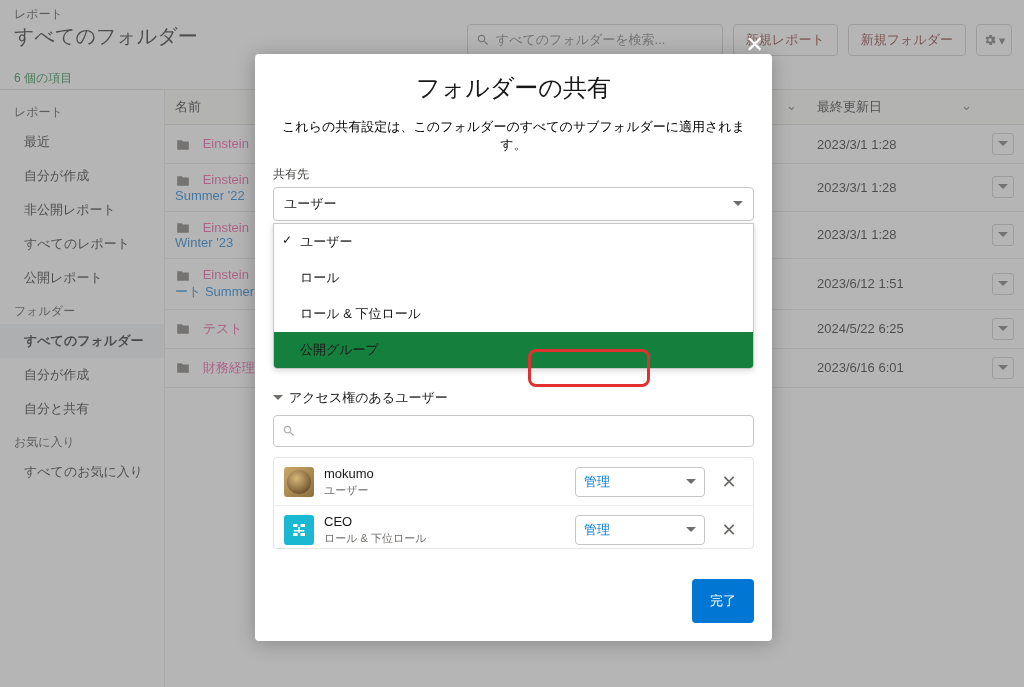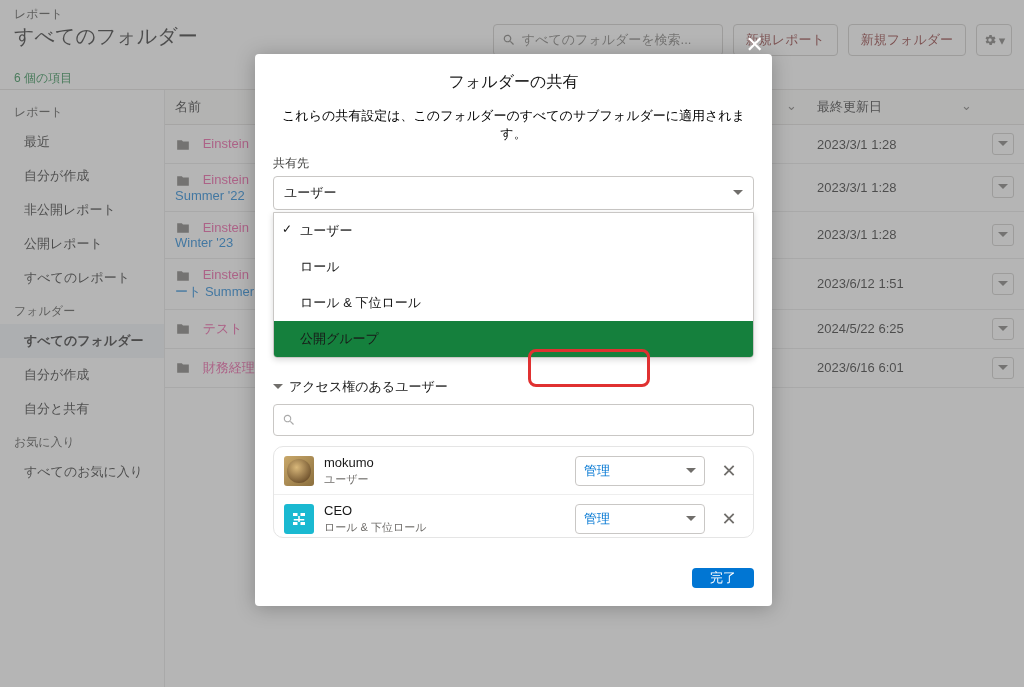--- a/index.html
+++ b/index.html
@@ -5,21 +5,21 @@
 * { margin: 0; padding: 0; box-sizing: border-box; font-family: -apple-system, "Segoe UI", "Hiragino Sans", "Hiragino Kaku Gothic ProN", Meiryo, sans-serif; }
 body { width: 1024px; height: 687px; overflow: hidden; background: #fff; color: #181818; font-size: 13px; position: relative; }
 
 
 .page { position: absolute; inset: 0; }
 .page-header { display: flex; align-items: flex-start; justify-content: space-between; padding: 6px 12px 2px 14px; border-bottom: 1px solid #dddbda; }
 .page-header .left small { color: #3e3e3c; font-size: 12px; }
 .page-header .left h1 { font-size: 20px; font-weight: 400; margin: 0 0 2px; }
 .page-header .left .count { font-size: 12px; color: #15803d; margin-top: 20px; }
 .page-header .right { display: flex; gap: 10px; align-items: center; padding-top: 18px; }
-.search { display: flex; align-items: center; border: 1px solid #c9c7c5; border-radius: 4px; height: 32px; width: 230px; background: #fff; padding: 0 8px; color: #706e6b; }
+.search { display: flex; align-items: center; border: 1px solid #c9c7c5; border-radius: 4px; height: 32px; width: 256px; background: #fff; padding: 0 8px; color: #706e6b; }
 .search svg { width: 14px; height: 14px; margin-right: 6px; fill: #706e6b; }
 .link-btn { background: #fff; border: 1px solid #c9c7c5; border-radius: 4px; height: 32px; padding: 0 12px; color: #7f1d1d; cursor: pointer; font-size: 13px; }
 .gear-btn { width: 36px; height: 32px; border: 1px solid #c9c7c5; border-radius: 4px; background: #fff; display: flex; align-items: center; justify-content: center; color: #706e6b; }
 .gear-btn svg { width: 14px; height: 14px; fill: #706e6b; }
 
 .body { display: flex; height: calc(100% - 78px); }
 .sidebar { width: 165px; border-right: 1px solid #e5e5e5; padding-top: 6px; }
 .sidebar .section-label { padding: 8px 14px 4px; font-size: 12px; color: #3e3e3c; }
 .sidebar .item { padding: 8px 14px 8px 24px; font-size: 13px; color: #181818; cursor: pointer; }
 .sidebar .item.selected { background: #eef1f6; font-weight: 700; padding-left: 24px; }
@@ -34,52 +34,52 @@
 .folder-icon svg { width: 16px; height: 14px; fill: #706e6b; }
 td.date { white-space: nowrap; }
 td.actions { width: 40px; text-align: center; }
 .row-menu { width: 22px; height: 22px; border: 1px solid #c9c7c5; border-radius: 3px; display: inline-flex; align-items: center; justify-content: center; color: #706e6b; }
 .row-menu svg { width: 10px; height: 10px; fill: #706e6b; }
 
 
 .overlay { position: absolute; inset: 0; background: rgba(120,120,120,0.55); }
 .modal { position: absolute; left: 255px; top: 54px; width: 517px; background: #fff; border-radius: 4px; box-shadow: 0 2px 20px rgba(0,0,0,0.25); padding-bottom: 0; }
 .modal-close { position: absolute; right: 8px; top: -22px; color: #fff; cursor: pointer; font-size: 22px; }
-.modal h2 { text-align: center; font-size: 16px; font-weight: 400; padding: 18px 0 14px; }
+.modal h2 { text-align: center; font-size: 24px; font-weight: 400; padding: 18px 0 14px; }
 .modal .desc { text-align: center; font-size: 13px; color: #000000; padding: 0 18px 12px; }
 .modal .label { font-size: 12px; padding: 0 18px 4px; color: #3e3e3c; }
 .combo { margin: 0 18px; border: 1px solid #c9c7c5; border-radius: 4px; height: 34px; display: flex; align-items: center; justify-content: space-between; padding: 0 10px; cursor: pointer; }
 .combo svg { width: 10px; height: 10px; fill: #706e6b; }
 .dropdown { margin: 2px 18px 0; border: 1px solid #c9c7c5; border-radius: 0 0 4px 4px; box-shadow: 0 2px 6px rgba(0,0,0,0.15); overflow: hidden; }
 .dropdown .opt { padding: 9px 26px; font-size: 13px; cursor: pointer; position: relative; }
 .dropdown .opt.hover { background: #15803d; }
 .dropdown .opt.checked::before { content: "✓"; position: absolute; left: 8px; font-size: 12px; }
 .highlight-box { position: absolute; border: 3px solid #e03131; border-radius: 8px; pointer-events: none; }
 
 .section-head { margin: 20px 18px 8px; font-size: 13px; display: flex; align-items: center; gap: 6px; }
 .section-head svg { width: 10px; height: 10px; fill: #706e6b; }
 .user-search { margin: 0 18px 10px; border: 1px solid #c9c7c5; border-radius: 4px; height: 32px; display: flex; align-items: center; padding: 0 8px; color: #aaa; }
 .user-search svg { width: 14px; height: 14px; fill: #aaa; }
-.user-list { margin: 0 18px; border: 1px solid #e5e5e5; border-radius: 10px; max-height: 92px; overflow: hidden; }
+.user-list { margin: 0 18px; border: 1px solid #e5e5e5; border-radius: 4px; max-height: 92px; overflow: hidden; }
 .user-row { display: flex; align-items: center; padding: 8px 10px; gap: 10px; border-bottom: 1px solid #eee; }
 .user-row:last-child { border-bottom: none; }
 .avatar { width: 30px; height: 30px; border-radius: 3px; display: flex; align-items: center; justify-content: center; }
 .avatar.photo { background: linear-gradient(135deg,#c9a86a 0%,#8b6f3e 100%); }
 .avatar.photo-inner { width: 24px; height: 24px; border-radius: 50%; background: radial-gradient(circle at 40% 35%, #d9b87a 0%, #6b4e2a 80%); }
 .avatar.role { background: #1ab9d1; }
 .avatar.role svg { width: 18px; height: 18px; fill: #fff; }
 .user-info { flex: 1; line-height: 1.3; }
 .user-info .n { font-size: 13px; }
 .user-info .t { font-size: 11px; color: #706e6b; }
 .perm-select { width: 130px; height: 30px; border: 1px solid #c9c7c5; border-radius: 4px; display: flex; align-items: center; justify-content: space-between; padding: 0 8px; font-size: 13px; color: #0176d3; cursor: pointer; gap: 26px; }
 .perm-select svg { width: 10px; height: 10px; fill: #706e6b; }
 .remove { width: 28px; text-align: center; cursor: pointer; font-size: 18px; color: #706e6b; }
 
 .modal-footer { padding: 30px 18px 18px; text-align: right; }
-.done-btn { background: #0176d3; color: #fff; border: none; border-radius: 4px; height: 20px; padding: 0 18px; font-size: 13px; cursor: pointer; }
+.done-btn { background: #0176d3; color: #fff; border: none; border-radius: 4px; height: 44px; padding: 0 18px; font-size: 13px; cursor: pointer; }
 th.name-col { width: auto; }
 th.date-col { width: 175px; }
 th.act-col { width: 40px; }
 </style>
 </head>
 <body>
 
 <div class="page">
   <div class="page-header">
     <div class="left">
@@ -104,22 +104,22 @@
       </div>
     </div>
   </div>
 
   <div class="body">
     <div class="sidebar">
       <div class="section-label">レポート</div>
       <div class="item">最近</div>
       <div class="item">自分が作成</div>
       <div class="item">非公開レポート</div>
+      <div class="item">すべてのレポート</div>
       <div class="item">公開レポート</div>
-      <div class="item">すべてのレポート</div>
 
       <div class="section-label">フォルダー</div>
       <div class="item selected">すべてのフォルダー</div>
       <div class="item">自分が作成</div>
       <div class="item">自分と共有</div>
 
       <div class="section-label">お気に入り</div>
       <div class="item">すべてのお気に入り</div>
     </div>
 

